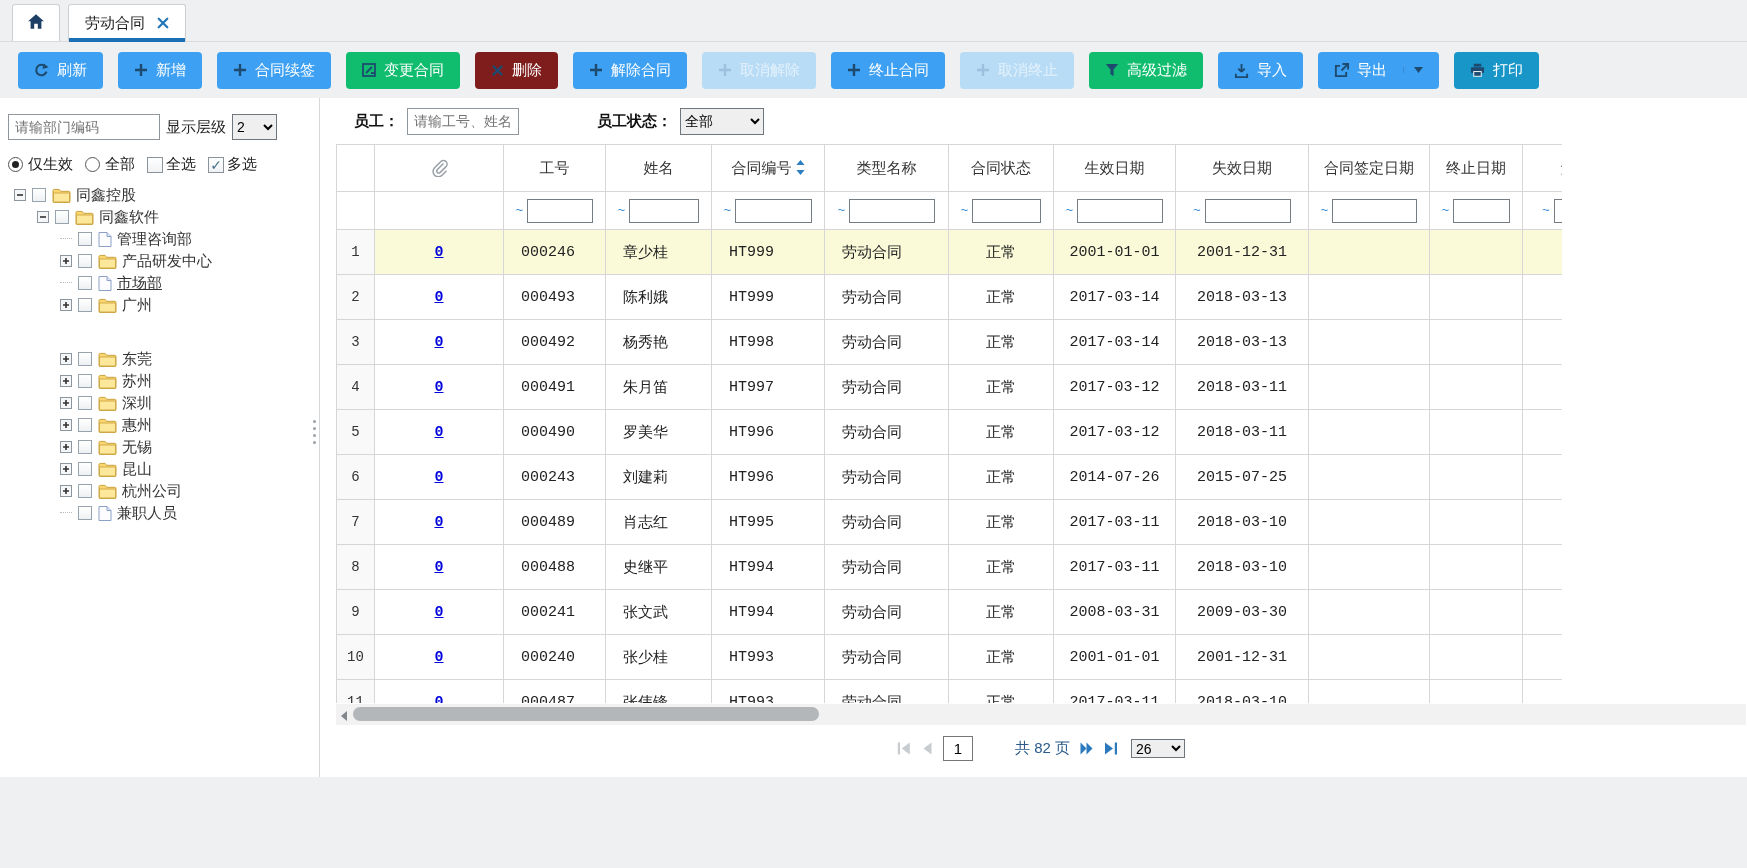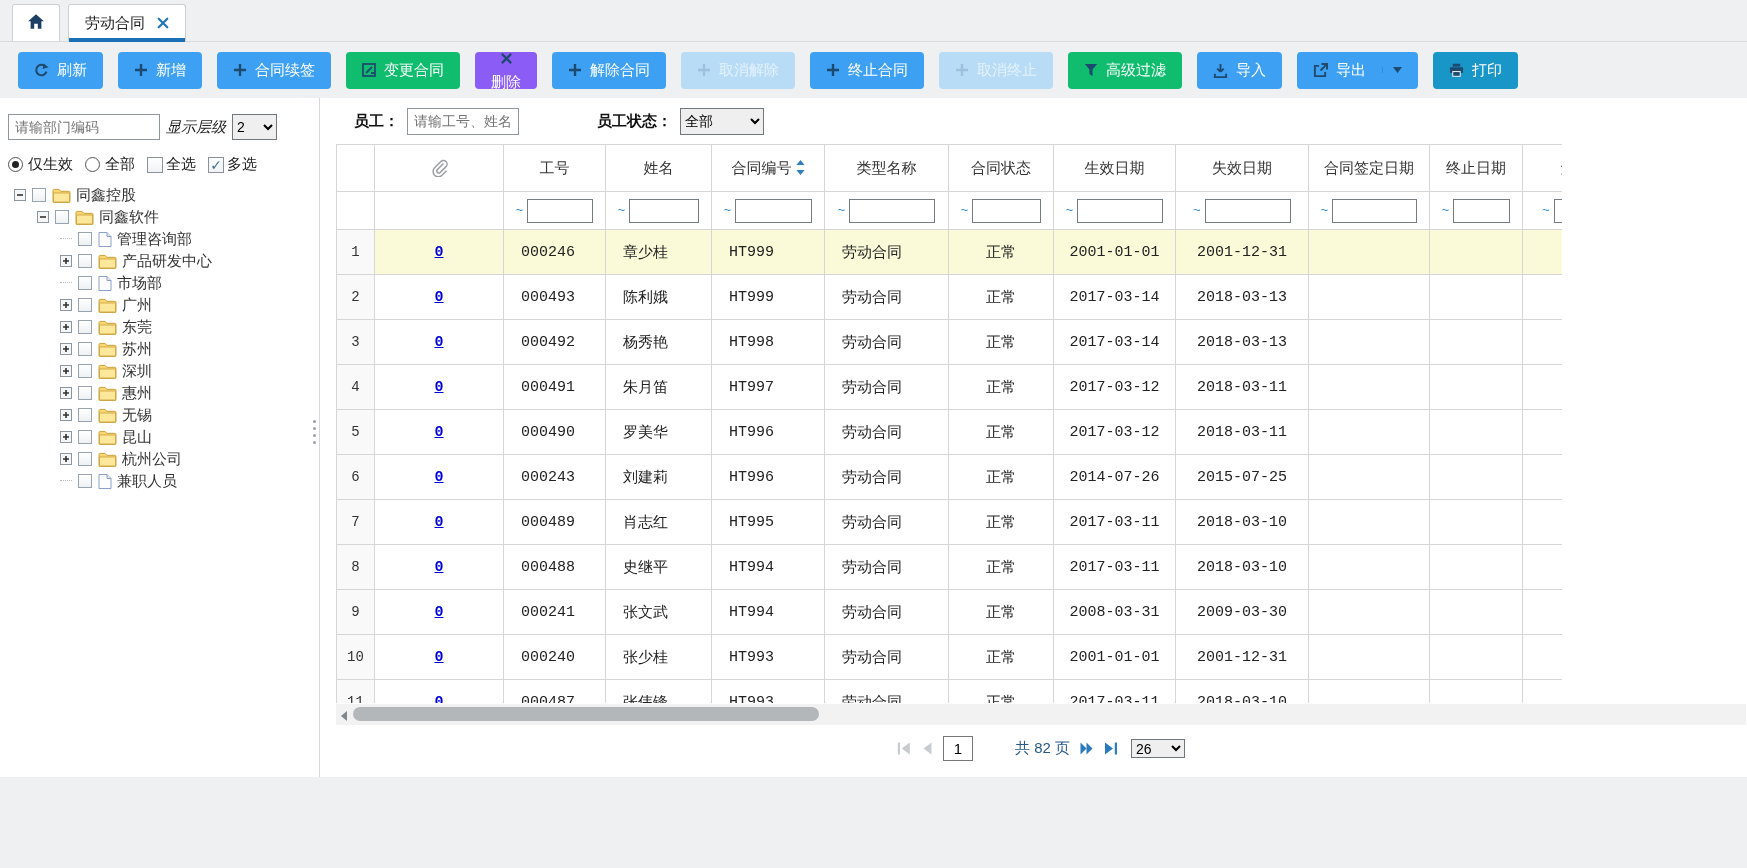--- a/index.html
+++ b/index.html
@@ -13,32 +13,32 @@
   .tab.active::after { content:""; position:absolute; left:0; right:0; bottom:-1px; height:4px; background:#1a6fb5; }
   .tab .close { margin-left:12px; color:#2277bb; font-weight:bold; font-size:15px; line-height:1; }
 
   
   .toolbar { height:56px; display:flex; align-items:center; padding-left:18px; gap:15px; background:#eef0f1; }
   .tbtn { height:37px; border:none; border-radius:4px; font-size:15px; padding:0 16px; display:flex; align-items:center; gap:8px; cursor:pointer; color:#1d4a6e; white-space:nowrap; }
   .tbtn .lbl { color:#fff;font-family:Liberation Mono, monospace; }
   .tbtn svg { display:block; }
   .tbtn.blue { background:#3da0f2; }
   .tbtn.green { background:#10bd6e; }
-  .tbtn.red { background:#8b5cf6;flex-direction:column; }
+  .tbtn.red { background:#7f1d1d; }
   .tbtn.teal { background:#1896c8; }
   .tbtn.disabled { background:#b9dcf6; color:#9cc0dd; cursor:default;text-align:right; }
   .tbtn.disabled .lbl { color:#e3f1fb; }
   .tbtn .caret { margin-left:8px; padding-left:10px; border-left:1px solid rgba(0,0,0,.12); display:flex; align-items:center; }
 
   
   .content { display:flex; height:679px; background:#fff; }
   .sidebar { width:320px; border-right:1px solid #d6d8d9; position:relative; padding:16px 0 0 8px; background:#fff; flex:none; }
   .side-top { display:flex; align-items:center; gap:6px; }
   .dept-input { width:152px; height:26px; border:1px solid #8f969c; padding:0 6px; font-size:14px; font-family:inherit; }
-  .lvl-label { font-size:15px; color:#222;font-style:italic; }
+  .lvl-label { font-size:15px; color:#222; }
   .lvl-select { height:26px; width:45px; font-size:14px; border:1px solid #6f767c; font-family:inherit; }
   .side-opts { margin-top:15px; display:flex; align-items:center; font-size:15px; color:#222; }
   .radio { width:15px; height:15px; border:1px solid #555; border-radius:50%; display:inline-flex; align-items:center; justify-content:center; margin-right:5px; background:#fff; flex:none; }
   .radio.sel::after { content:""; width:7px; height:7px; border-radius:50%; background:#222; }
   .cbx { width:16px; height:16px; border:1px solid #8b9299; background:linear-gradient(#fff,#f0f2f4); display:inline-flex; align-items:center; justify-content:center; margin-right:3px; flex:none; }
   .cbx.checked::after { content:"\2713"; color:#45718c; font-size:14px; font-weight:bold; line-height:1; }
   .opt-gap { width:12px; }
   .tree { margin-top:10px; font-size:15px; color:#333; }
   .titem { display:flex; align-items:center; height:22px; cursor:pointer; }
   .exp { width:12px; height:12px; margin-right:6px; flex:none; display:flex; }
@@ -303,21 +303,21 @@
             <span class="cb"></span>
             <span class="nico">
               <svg width="19" height="15" viewBox="0 0 19 15">
                 <path d="M1 2.6C1 1.9 1.5 1.4 2.2 1.4h4.9l1.6 1.9h8.1c.7 0 1.2.5 1.2 1.2v8.9c0 .7-.5 1.2-1.2 1.2H2.2c-.7 0-1.2-.5-1.2-1.2z" fill="#fbd671" stroke="#c9a23e"></path>
                 <path d="M1 5.6h17" stroke="#e8c softly" stroke-width="0"></path>
                 <rect x="1.6" y="5" width="15.8" height="9" fill="#fce79a" stroke="#c9a23e" stroke-width="0.8"></rect>
               </svg>
             </span>
             <span class="tlabel">产品研发中心</span>
           </div>
-          <div class="titem" style="padding-left: 52px;">
+          <div class="titem" style="padding-left: 52px; text-decoration: underline;">
             <span class="expn"></span>
             <span class="cb"></span>
             <span class="nico">
               <svg width="14" height="17" viewBox="0 0 14 16">
                 <path d="M1 1h8l4 4v10H1z" fill="#fdfdff" stroke="#8ba0c8"></path>
                 <path d="M9 1v4h4" fill="#dce6f6" stroke="#8ba0c8"></path>
               </svg>
             </span>
             <span class="tlabel">市场部</span>
           </div>
@@ -331,21 +331,21 @@
             <span class="cb"></span>
             <span class="nico">
               <svg width="19" height="15" viewBox="0 0 19 15">
                 <path d="M1 2.6C1 1.9 1.5 1.4 2.2 1.4h4.9l1.6 1.9h8.1c.7 0 1.2.5 1.2 1.2v8.9c0 .7-.5 1.2-1.2 1.2H2.2c-.7 0-1.2-.5-1.2-1.2z" fill="#fbd671" stroke="#c9a23e"></path>
                 <path d="M1 5.6h17" stroke="#e8c softly" stroke-width="0"></path>
                 <rect x="1.6" y="5" width="15.8" height="9" fill="#fce79a" stroke="#c9a23e" stroke-width="0.8"></rect>
               </svg>
             </span>
             <span class="tlabel">广州</span>
           </div>
-          <div class="titem" style="padding-left: 52px;">
+          <div class="titem" style="padding-left: 52px; margin-top: 32px;">
             <span class="exp">
               <svg width="12" height="12" viewBox="0 0 12 12">
                 <rect x="0.5" y="0.5" width="11" height="11" fill="#f4f6f7" stroke="#8d969e"></rect>
                 <path d="M3 6h6M6 3v6" stroke="#333" stroke-width="1.6"></path>
               </svg>
             </span>
             <span class="cb"></span>
             <span class="nico">
               <svg width="19" height="15" viewBox="0 0 19 15">
                 <path d="M1 2.6C1 1.9 1.5 1.4 2.2 1.4h4.9l1.6 1.9h8.1c.7 0 1.2.5 1.2 1.2v8.9c0 .7-.5 1.2-1.2 1.2H2.2c-.7 0-1.2-.5-1.2-1.2z" fill="#fbd671" stroke="#c9a23e"></path>

